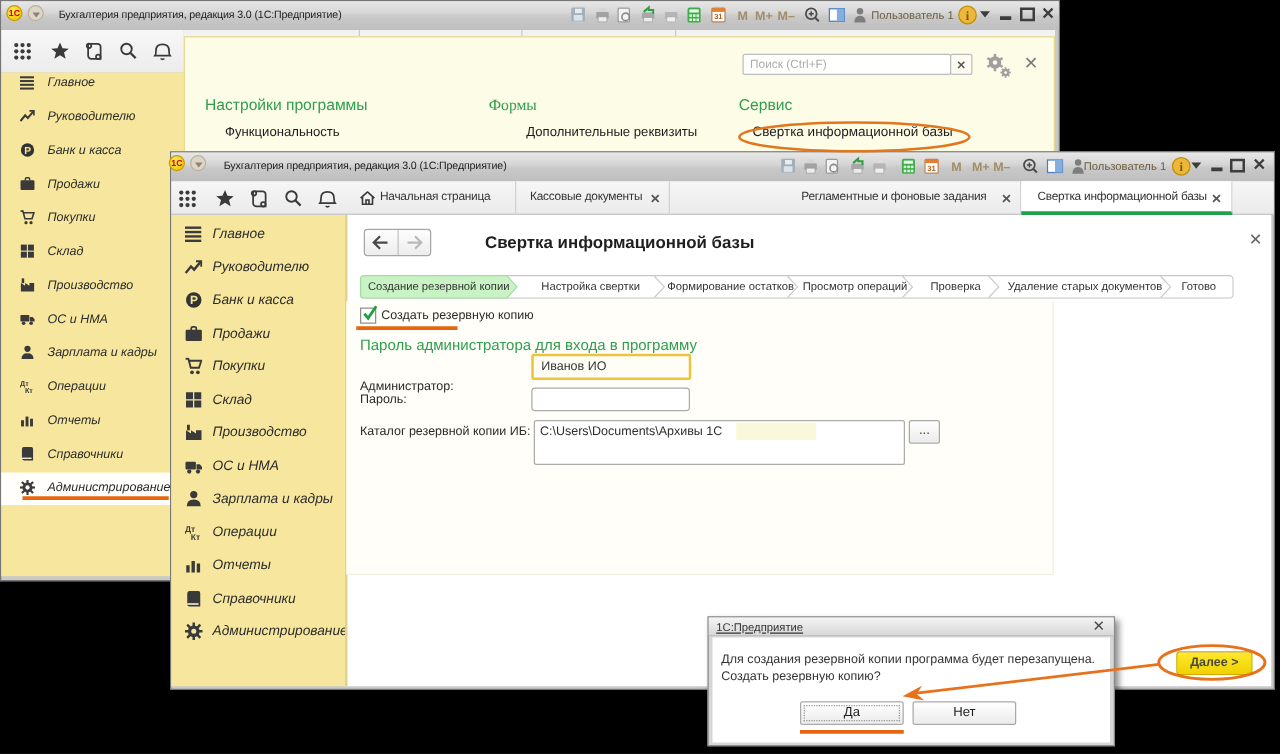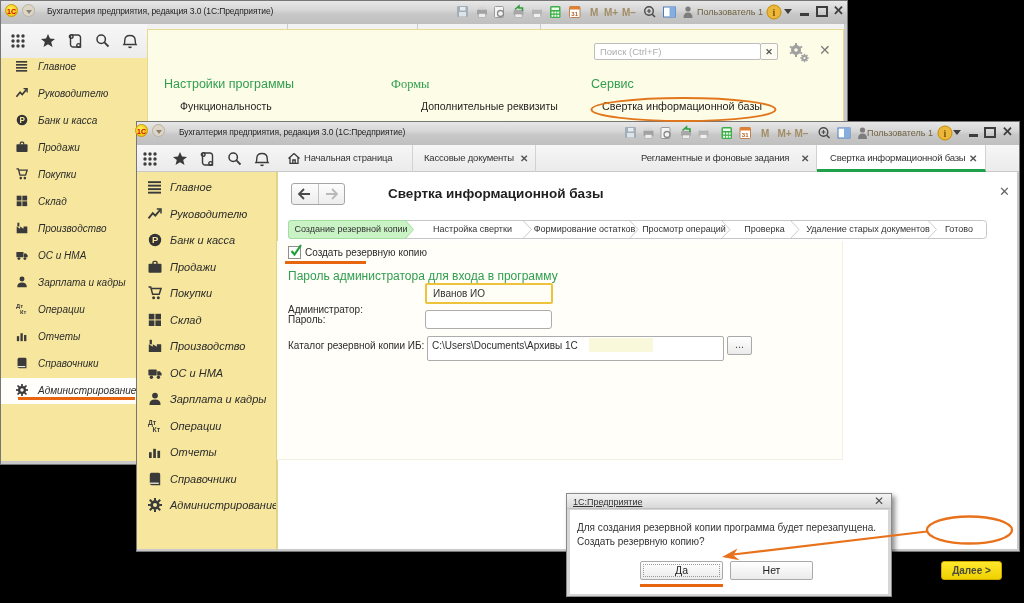--- a/index.html
+++ b/index.html
@@ -545,38 +545,38 @@
         <path d="M2.5,8 L5.5,11.5 L12,2" fill="none" stroke="#1fa03c" stroke-width="2.2"></path>
       </svg>
   <div class="lbl" style="left:305px;top:246.5px;">Создать резервную копию</div>
   <div class="orange" style="left:285px;top:260.5px;width:81px;height:3px;"></div>
   <div class="abs" style="left:288px;top:269px;font-size:12px;color:#2f9e4f;white-space:nowrap;">Пароль администратора для входа в программу</div>
   <div class="lbl" style="left:288px;top:304px;">Администратор:</div>
   <div class="abs" style="left:425px;top:283px;width:128px;height:21px;background:#fffef6;border:2px solid #edc33c;border-radius:2px;font-size:10px;color:#333;line-height:17px;padding-left:6px;">Иванов ИО</div>
   <div class="lbl" style="left:288px;top:313.5px;">Пароль:</div>
   <div class="inp" style="left:425px;top:310px;width:127px;height:19px;border-radius:3px;"></div>
   <div class="lbl" style="left:288px;top:340px;">Каталог резервной копии ИБ:</div>
-  <div class="inp" style="left:427px;top:336px;width:297px;height:25px;font-size:10px;color:#2e2e2e;line-height:17px;padding-left:4px;white-space:nowrap;">C:\Users\Documents\Архивы 1С</div>
+  <div class="inp" style="left:427px;top:336px;width:297px;height:36px;font-size:10px;color:#2e2e2e;line-height:17px;padding-left:4px;white-space:nowrap;">C:\Users\Documents\Архивы 1С</div>
   <div class="abs" style="left:589px;top:338px;width:64px;height:14px;background:#faf8da;"></div>
   <div class="btn" style="left:727px;top:336px;width:25px;height:19px;line-height:14px;color:#444;">...</div>
 </div>
 
 <div id="dialog" style="position:absolute;z-index:20;left:0;top:0;">
   <div class="abs" style="left:566px;top:493px;width:326px;height:104px;background:#d6d6d6;border:1px solid #8a8a8a;box-shadow:3px 3px 5px rgba(0,0,0,0.45);"></div>
   <div class="abs" style="left:567px;top:494px;width:324px;height:15px;background:linear-gradient(180deg,#f4f4f4,#d8d8d8);border-bottom:1px solid #c0c0c0;"></div>
   <div class="abs" style="left:570px;top:510px;width:318px;height:84px;background:#ffffff;"></div>
   <div class="abs" style="left:573px;top:497px;font-size:9px;color:#333;text-decoration:underline;">1С:Предприятие</div>
   <div class="abs" style="left:874px;top:494px;font-size:12px;color:#4a4a4a;">✕</div>
   <div class="abs" style="left:577px;top:521px;font-size:10px;color:#333;line-height:13.5px;white-space:nowrap;">Для создания резервной копии программа будет перезапущена.<br>Создать резервную копию?</div>
   <div class="btn" style="left:640px;top:561px;width:83px;height:19px;line-height:17px;">Да<div style="position:absolute;left:2px;top:2px;right:2px;bottom:2px;border:1px dotted #9a9a9a;"></div></div>
   <div class="btn" style="left:730px;top:561px;width:83px;height:19px;line-height:17px;">Нет</div>
   <div class="orange" style="left:640px;top:583.5px;width:83px;height:3.5px;"></div>
 </div>
 
-<div style="position:absolute;z-index:30;left:941px;top:521px;width:61px;height:19px;background:linear-gradient(180deg,#ffe92e,#efd100);border:1px solid #cda800;border-radius:3px;text-align:center;font-size:10px;font-weight:bold;color:#4a4a3a;line-height:17px;margin-top:40px;">Далее &gt;</div>
+<div style="position:absolute;z-index:30;left:941px;top:521px;width:61px;height:19px;background:linear-gradient(180deg,#ffe92e,#efd100);border:1px solid #cda800;border-radius:3px;text-align:center;font-size:10px;font-weight:bold;color:#4a4a3a;line-height:17px;">Далее &gt;</div>
 
 <svg class="abs" style="left:0;top:0;z-index:40;pointer-events:none;" width="1024" height="603" viewBox="0 0 1024 603">
   <ellipse cx="683.5" cy="109.5" rx="92" ry="11.5" fill="none" stroke="#e2761c" stroke-width="2"></ellipse>
   <ellipse cx="969.5" cy="530" rx="42.5" ry="13.5" fill="none" stroke="#e8721c" stroke-width="2.3"></ellipse>
   <line x1="927" y1="531.5" x2="733" y2="554.5" stroke="#e8721c" stroke-width="2.2"></line>
   <path d="M722,557 L737.5,548.5 L733.5,555.3 L739.5,560.3 Z" fill="#e8721c"></path>
 </svg>
 
 </div>
 

